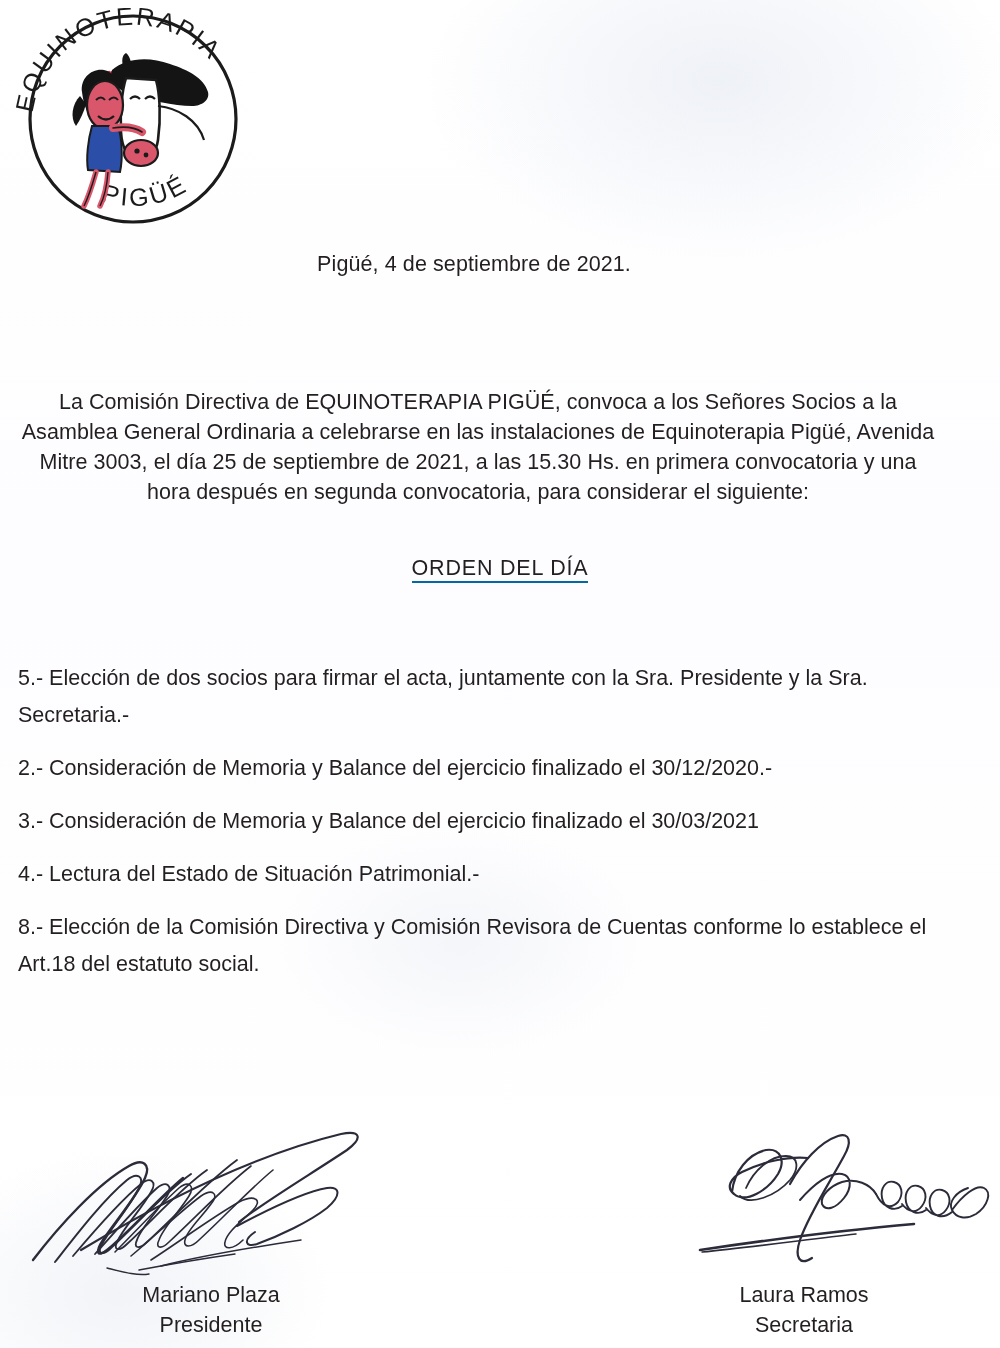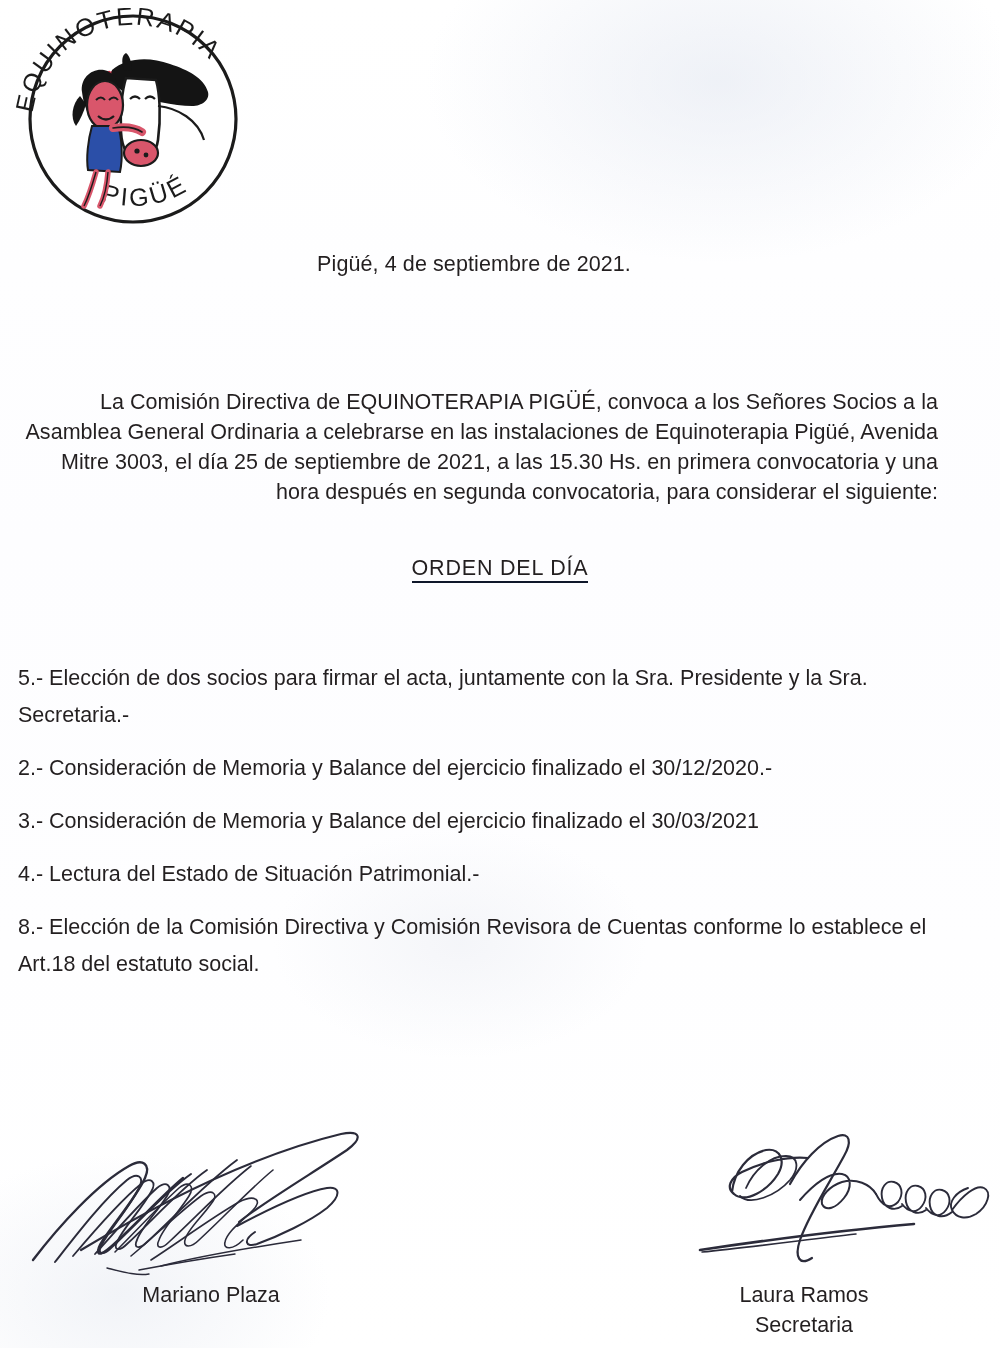--- a/index.html
+++ b/index.html
@@ -50,34 +50,34 @@
     font-size: 21.5px;
     letter-spacing: 0.1px;
   }
   .intro {
     position: absolute;
     left: 18px;
     top: 365px;
     width: 920px;
     font-size: 21.5px;
     line-height: 30px;
-    text-align: right;
+    text-align: center;
     letter-spacing: 0.05px;
   }
   .agenda-title {
     position: absolute;
     left: 0;
     right: 0;
     top: 556px;
     text-align: center;
     font-size: 21.5px;
     letter-spacing: 0.8px;
   }
   .agenda-title span {
-    border-bottom: 2px solid #0f172a;
+    border-bottom: 2px solid #0369a1;
     padding-bottom: 1px;
   }
   .agenda {
     position: absolute;
     left: 18px;
     top: 660px;
     width: 930px;
     font-size: 21.5px;
     line-height: 37px;
   }
@@ -226,20 +226,21 @@
                    C300 44, 250 74, 228 92" stroke-width="2.2"></path>
           <path d="M226 96 C256 80, 292 62, 316 58 C330 56, 330 66, 316 78
                    C298 92, 268 106, 246 114 C234 118, 232 110, 244 102" stroke-width="2"></path>
           <path d="M150 136 C190 126, 250 116, 290 110" stroke-width="1.5"></path>
           <path d="M128 140 C160 134, 196 128, 224 124" stroke-width="1.4"></path>
           <path d="M96 138 C112 142, 126 146, 138 144" stroke-width="1.4"></path>
         </g>
       </svg>
     </div>
     <div class="sig-name">Mariano Plaza</div>
+    <div class="sig-role">Presidente</div>
   </div>
 
   <div class="sig-block right">
     <div class="sig-ink">
       <svg viewBox="0 0 400 150" xmlns="http://www.w3.org/2000/svg" aria-hidden="true">
         <g fill="none" stroke="#2b2b3a" stroke-linecap="round" stroke-linejoin="round">
           <path d="M128 62 C130 42, 144 24, 162 20 C176 18, 182 30, 174 44
                    C164 60, 142 74, 130 64 C122 58, 126 48, 138 42
                    C158 32, 184 26, 204 28" stroke-width="2.2"></path>
           <path d="M142 58 C150 40, 166 26, 182 26 C194 26, 196 38, 186 50

